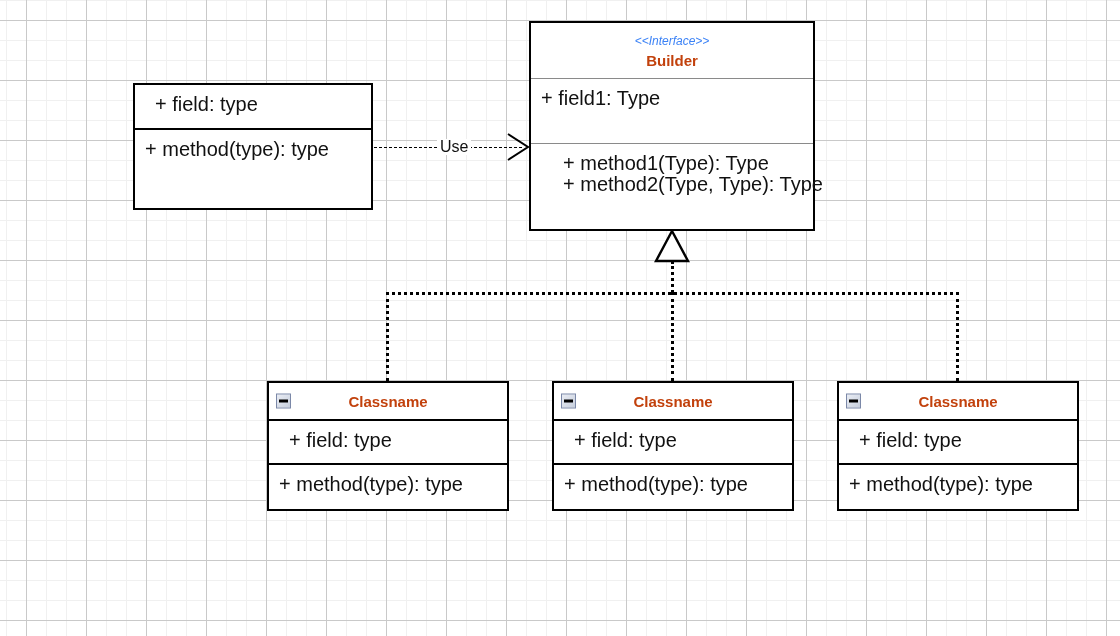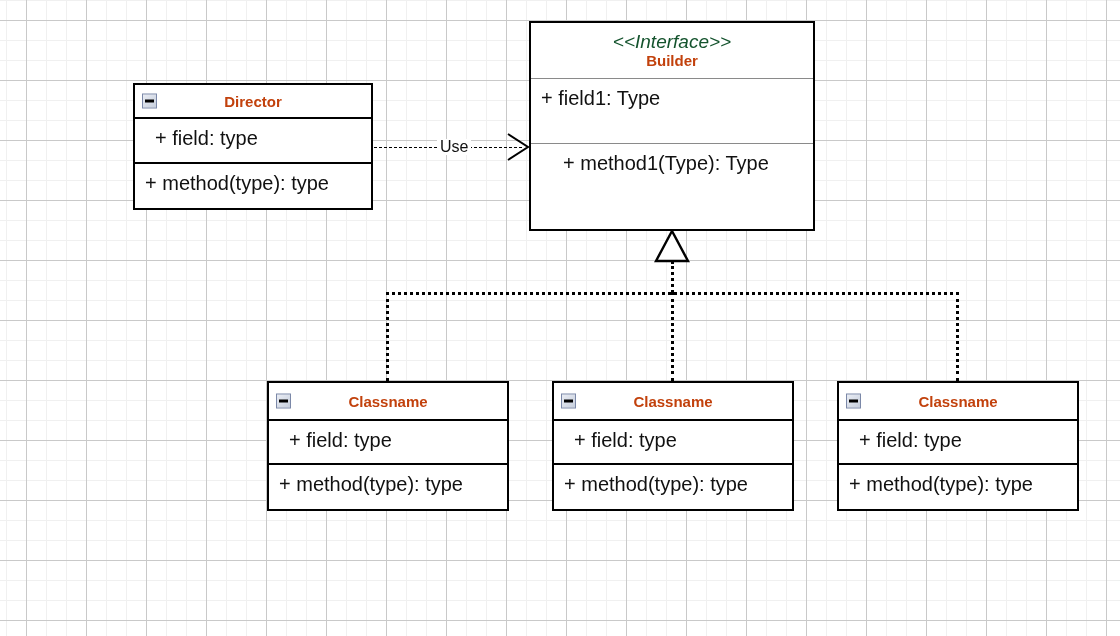--- a/index.html
+++ b/index.html
@@ -49,22 +49,22 @@
     justify-content: center;
     text-align: center;
     border-bottom: 2px solid #000000;
     padding: 4px 6px;
   }
   .uml-header.thin-sep {
     border-bottom: 1px solid #8a8a8a;
   }
   .stereotype {
     font-style: italic;
-    font-size: 19px;
-    color: #14532d;
+    font-size: 12px;
+    color: #3b82f6;
     line-height: 19px;
     white-space: nowrap;
   }
   .class-title {
     font-weight: bold;
     font-size: 15px;
     color: #c2410c;
     line-height: 19px;
     white-space: nowrap;
   }
@@ -157,44 +157,39 @@
 
   <div class="conn dot-v" style="left:671px; top:261px; height:32px;"></div>
 
   <div class="conn dot-h" style="left:386px; top:292px; width:573px;"></div>
 
   <div class="conn dot-v" style="left:386px; top:292px; height:89px;"></div>
   <div class="conn dot-v" style="left:671px; top:292px; height:89px;"></div>
   <div class="conn dot-v" style="left:956px; top:292px; height:89px;"></div>
 
   <div class="uml-box" style="left:133px; top:83px; width:240px; height:127px;">
-    <div class="uml-header" style="height:35px;">
-      <span class="collapse-icon">
-        <span class="bar"></span>
-      </span>
-      <span class="class-title">Director</span>
-    </div>
     <div class="uml-compartment sep-solid" style="height:45px;">
       <div>+ field: type</div>
     </div>
     <div class="uml-compartment" style="height:45px;">
       <div>+ method(type): type</div>
     </div>
   </div>
 
   <div class="uml-box" style="left:529px; top:21px; width:286px; height:210px;">
     <div class="uml-header thin-sep" style="height:56px;">
       <span class="stereotype">&lt;&lt;Interface&gt;&gt;</span>
       <span class="class-title">Builder</span>
     </div>
     <div class="uml-compartment sep-thin" style="height:65px;">
       <div>+ field1: Type</div>
     </div>
     <div class="uml-compartment" style="height:85px;margin-left:22px;">
       <div>+ method1(Type): Type</div>
+      <div>+ method2(Type, Type): Type</div>
     </div>
   </div>
 
   <div class="uml-box" style="left:267px; top:381px; width:242px; height:130px;">
     <div class="uml-header" style="height:39px;">
       <span class="collapse-icon">
         <span class="bar"></span>
       </span>
       <span class="class-title">Classname</span>
     </div>

